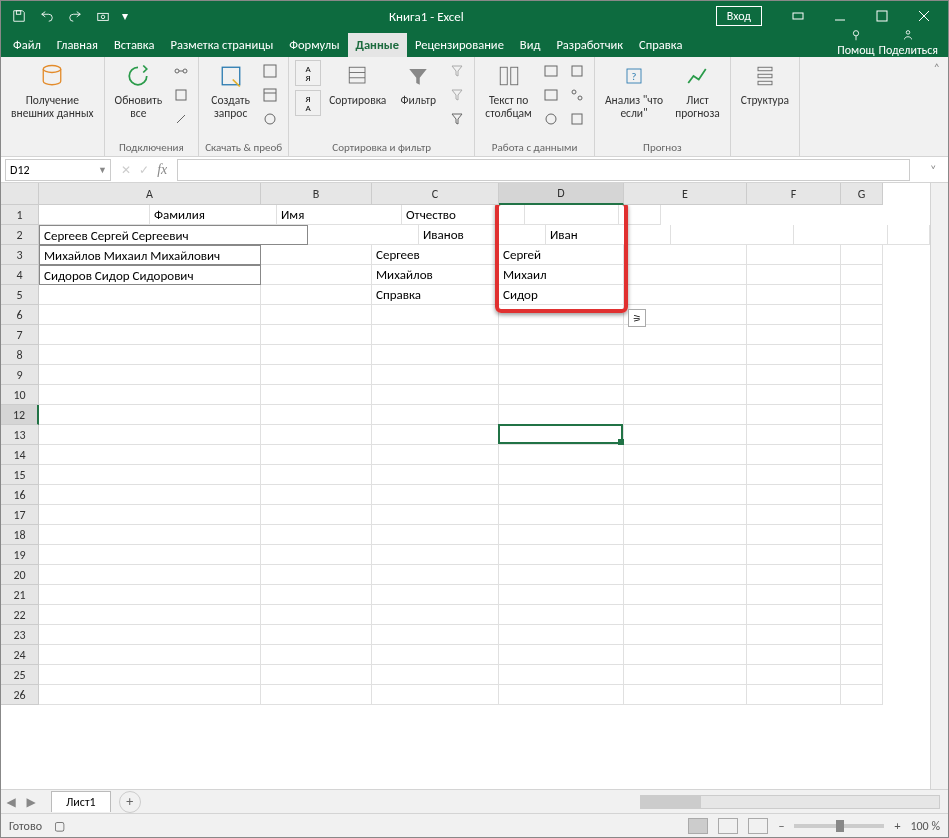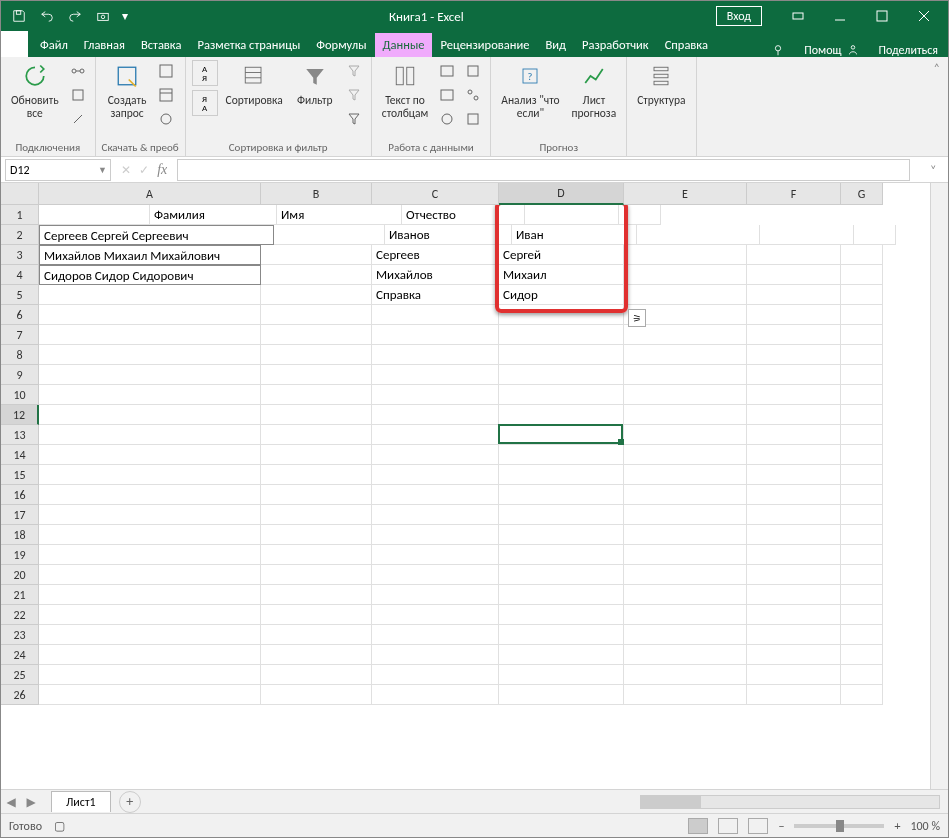--- a/index.html
+++ b/index.html
@@ -7,25 +7,25 @@
   .window{width:949px;height:838px;display:flex;flex-direction:column;background:#fff;border:1px solid #888;position:relative;}
   .titlebar{height:30px;background:#0d6b3f;display:flex;align-items:center;color:#fff;}
   .qat{display:flex;align-items:center;gap:4px;padding:0 6px;}
   .qat-icon{width:24px;height:24px;display:flex;align-items:center;justify-content:center;cursor:pointer;}
   .qat-icon svg{width:14px;height:14px;fill:#fff;stroke:#fff;}
   .title-text{flex:1;text-align:center;font-size:13px;color:#ffffff;}
   .winbtns{display:flex;align-items:center;gap:2px;margin-right:4px;}
   .login-box{border:1px solid #fff;padding:2px 10px;margin-right:14px;font-size:12px;cursor:pointer;}
   .winbtn{width:40px;height:28px;display:flex;align-items:center;justify-content:center;cursor:pointer;}
   .winbtn svg{width:12px;height:12px;stroke:#fff;fill:none;stroke-width:1;}
-  .menubar{height:26px;background:#0d6b3f;display:flex;align-items:flex-end;color:#fff;padding:0 4px;margin-left:27px;}
+  .menubar{height:26px;background:#0d6b3f;display:flex;align-items:flex-end;color:#fff;padding:0 4px;}
   .menuitem{padding:4px 8px 5px;font-size:12.5px;cursor:pointer;}
-  .menuitem.active{background:#f0abfc;color:#1c6b3e;}
+  .menuitem.active{background:#e5e5e5;color:#1c6b3e;font-weight:bold;}
   .menu-icons{margin-left:auto;display:flex;align-items:center;gap:4px;padding-right:6px;}
-  .menu-icons span{display:flex;align-items:center;gap:19px;cursor:pointer;}
+  .menu-icons span{display:flex;align-items:center;gap:1px;cursor:pointer;flex-direction:column;}
   .menu-icons svg{width:14px;height:14px;stroke:#fff;fill:none;}
   .ribbon{height:100px;background:#f1f1f1;border-bottom:1px solid #d4d4d4;display:flex;align-items:stretch;}
   .group{display:flex;flex-direction:column;justify-content:space-between;border-right:1px solid #d4d4d4;padding:3px 6px 2px;align-items:center;}
   .group-body{display:flex;align-items:flex-start;gap:4px;flex:1;}
   .group-label{font-size:11px;color:#666;text-align:center;padding-top:2px;}
   .big-btn{display:flex;flex-direction:column;align-items:center;justify-content:flex-start;gap:2px;padding:0 4px;cursor:pointer;text-align:center;min-width:48px;}
   .big-btn .icn{width:32px;height:32px;display:flex;align-items:center;justify-content:center;}
   .big-btn .lbl{font-size:11.5px;line-height:1.15;color:#333;}
   .icn svg{width:28px;height:28px;}
   .small-col{display:flex;flex-direction:column;gap:2px;justify-content:center;}
@@ -156,20 +156,35 @@
         </span>
     </div>
   </div>
 
   <div class="ribbon">
     <div class="group">
       <div class="group-body">
         <div class="big-btn">
           <div class="icn">
               <svg viewBox="0 0 32 32">
+                <ellipse cx="16" cy="8" rx="10" ry="4" fill="none" stroke="#e38b2a" stroke-width="1.5"></ellipse>
+                <path d="M6 8v14c0 2.2 4.5 4 10 4s10-1.8 10-4V8" fill="none" stroke="#e38b2a" stroke-width="1.5"></path>
+              </svg>
+            </div>
+          <div class="lbl" style="white-space:pre-line">Получение
+внешних данных</div>
+        </div>
+      </div>
+      <div class="group-label">&nbsp;</div>
+    </div>
+    <div class="group">
+      <div class="group-body">
+        <div class="big-btn">
+          <div class="icn">
+              <svg viewBox="0 0 32 32">
                 <path d="M16 6a10 10 0 1 0 10 10" fill="none" stroke="#2a9b4a" stroke-width="2"></path>
                 <path d="M22 4l4 4-4 4" fill="none" stroke="#2a9b4a" stroke-width="2"></path>
               </svg>
             </div>
           <div class="lbl" style="white-space:pre-line">Обновить
 все</div>
         </div>
         <div class="small-col">
           <div class="small-btn">
               <svg viewBox="0 0 16 16">
@@ -401,21 +416,21 @@
             <div class="rowh">1</div>
             <div class="cell" style="width: 111px;"></div>
             <div class="cell" style="width: 127px;">Фамилия</div>
             <div class="cell" style="width: 125px;">Имя</div>
             <div class="cell" style="width: 123px;">Отчество</div>
             <div class="cell" style="width: 94px;"></div>
             <div class="cell" style="width: 42px;"></div>
           </div>
           <div class="row">
             <div class="rowh">2</div>
-            <div class="cell bordered" style="width: 235px;">Сергеев Сергей Сергеевич</div>
+            <div class="cell bordered" style="width: 269px;">Сергеев Сергей Сергеевич</div>
             <div class="cell" style="width: 111px;"></div>
             <div class="cell" style="width: 127px;">Иванов</div>
             <div class="cell" style="width: 125px;">Иван</div>
             <div class="cell" style="width: 123px;"></div>
             <div class="cell" style="width: 94px;"></div>
             <div class="cell" style="width: 42px;"></div>
           </div>
           <div class="row">
             <div class="rowh">3</div>
             <div class="cell bordered" style="width: 222px;">Михайлов Михаил Михайлович</div>

